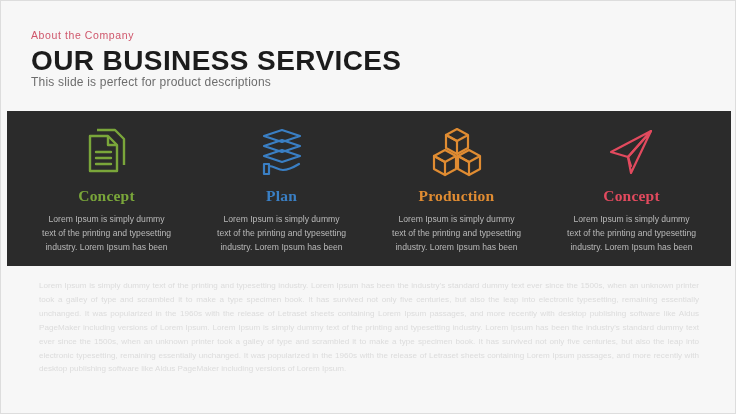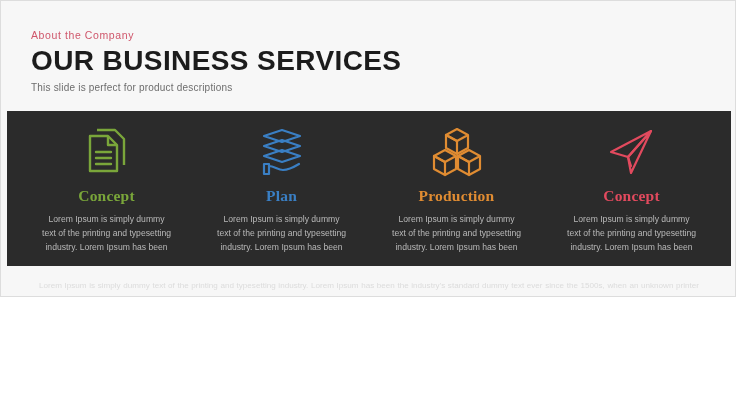--- a/index.html
+++ b/index.html
@@ -8,21 +8,21 @@
     width: 736px;
     height: 414px;
     background: #ffffff;
     font-family: "Liberation Sans", sans-serif;
     overflow: hidden;
   }
 
   .slide {
     position: relative;
     width: 736px;
-    height: 297px;
+    height: 414px;
     background: #f7f7f7;
     border: 1px solid #dddddd;
     overflow: hidden;
   }
 
   
   .header {
     position: absolute;
     left: 30px;
     top: 28px;
@@ -35,22 +35,21 @@
     margin-bottom: 5px;
   }
   .title {
     font-size: 28px;
     font-weight: bold;
     letter-spacing: 0.4px;
     color: #1c1c1c;
     line-height: 1.05;
   }
   .subtitle {
-    margin-top: 7px;
-    font-size: 10px;
+    font-size: 12px;
     color: #6d6d6d;
     letter-spacing: 0.2px;
   }
 
   
   .band {
     position: absolute;
     left: 6px;
     top: 110px;
     width: 724px;

